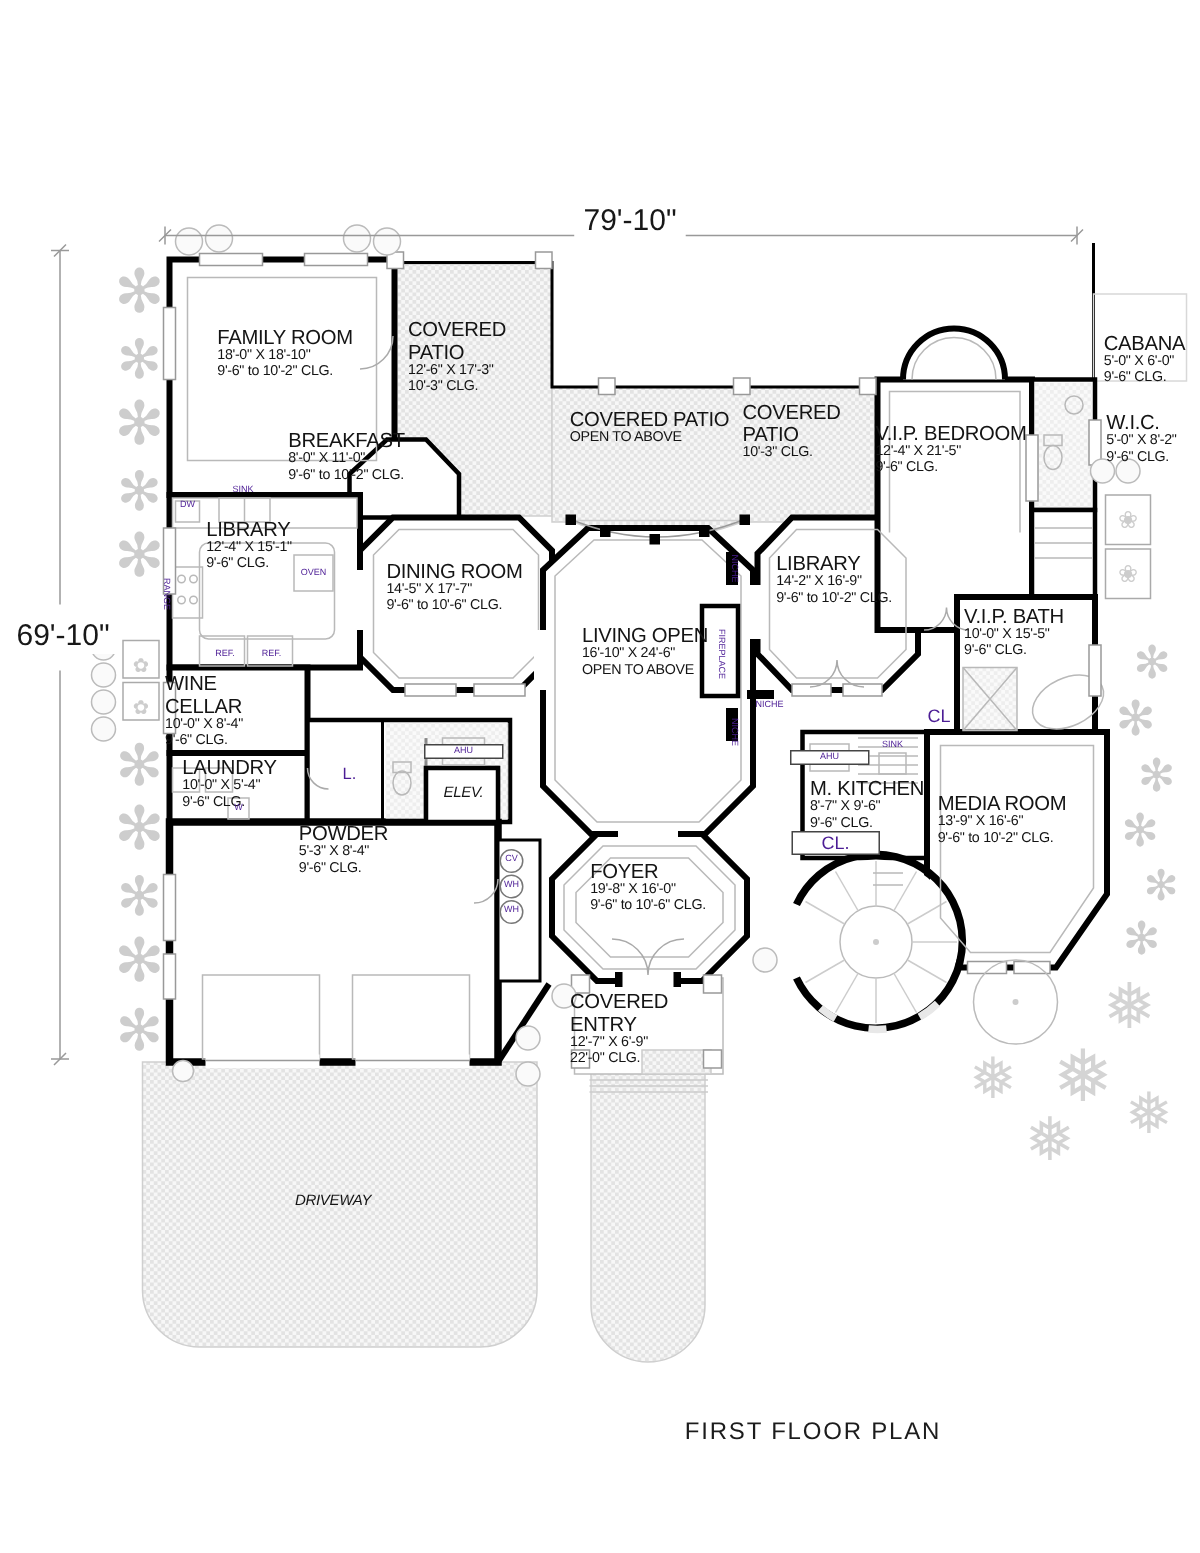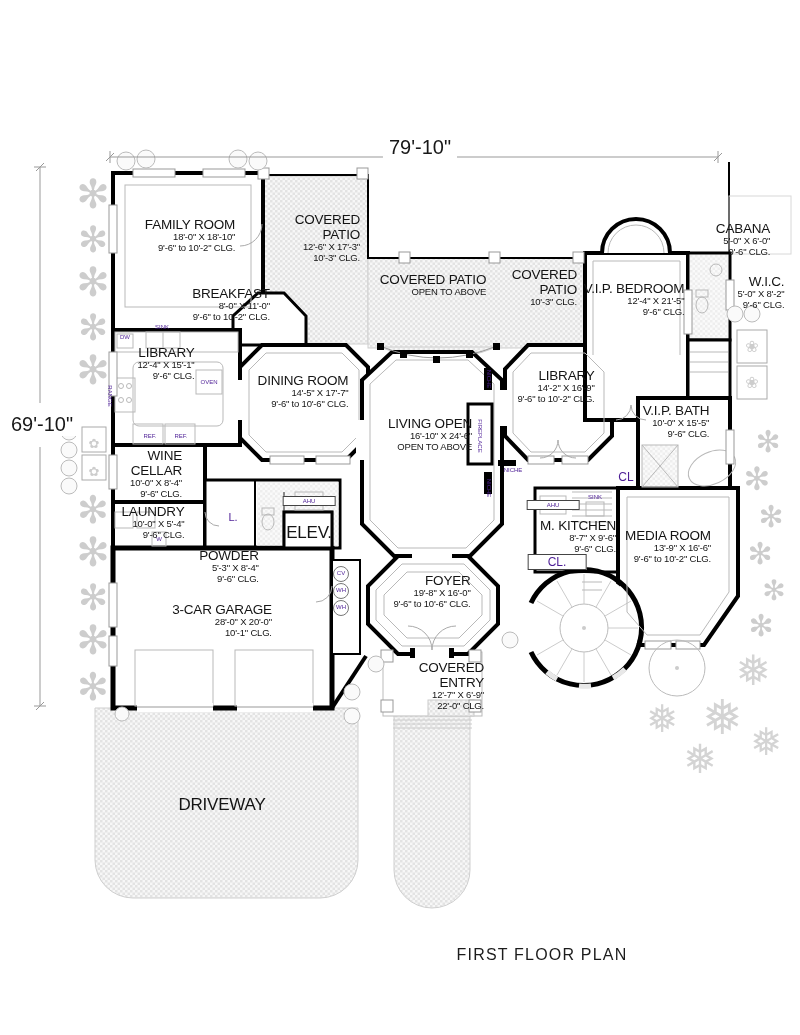--- a/index.html
+++ b/index.html
@@ -1,24 +1,24 @@
 <!DOCTYPE html>
 <html><head>
 <meta charset="utf-8">
 <style>
   html,body{margin:0;padding:0;background:#fff;}
   .stage{position:relative;width:800px;height:1035px;background:#fff;overflow:hidden;
          font-family:"Liberation Sans",sans-serif;margin:0 auto;}
   .stage svg{position:absolute;left:0;top:0;z-index:1;}
-  .rl{position:absolute;transform:translateX(-50%);text-align:right;color:#141414;
+  .rl{position:absolute;transform:translateX(-50%);text-align:left;color:#141414;
       line-height:1.12;z-index:3;white-space:nowrap;}
   .rl .nm{font-size:13.5px;letter-spacing:-0.2px;}
   .rl .dm{font-size:9.5px;letter-spacing:-0.2px;}
   .rl.wrap .nm{white-space:normal;display:block;margin:0 auto;}
-  .rl.sm .nm{font-size:17px;}
+  .rl.sm .nm{font-size:10px;font-style:italic;}
   .fx{position:absolute;transform:translate(-50%,-50%);font-size:6px;color:#4c1d95;z-index:3;
       white-space:nowrap;line-height:1;}
   .fx.v{writing-mode:vertical-rl;}
   .fx.box{border:1px solid #444;background:#fff;padding:1px 19px;}
   .fx.big{font-size:11px;}
   .fx.med{font-size:12px;}
   .fx.circ{width:14px;height:14px;border:1px solid #777;border-radius:50%;background:#fff;
            line-height:13px;text-align:center;padding:0;}
   .dim{position:absolute;font-size:20px;color:#181818;z-index:3;transform:translateX(-50%);
        background:#fff;padding:0 6px;}
@@ -324,21 +324,21 @@
 </div>
 <div class="rl wrap" style="left:536px;top:267px">
   <div class="nm" style="width:82px">COVERED PATIO</div>
   <div class="dm">10'-3" CLG.</div>
 </div>
 <div class="rl" style="left:634px;top:281px">
   <div class="nm">V.I.P. BEDROOM</div>
   <div class="dm">12'-4" X 21'-5"</div>
   <div class="dm">9'-6" CLG.</div>
 </div>
-<div class="rl" style="left:743px;top:221px">
+<div class="rl" style="left:763px;top:221px">
   <div class="nm">CABANA</div>
   <div class="dm">5'-0" X 6'-0"</div>
   <div class="dm">9'-6" CLG.</div>
 </div>
 <div class="rl" style="left:761px;top:274px">
   <div class="nm">W.I.C.</div>
   <div class="dm">5'-0" X 8'-2"</div>
   <div class="dm">9'-6" CLG.</div>
 </div>
 <div class="rl" style="left:166px;top:345px">
@@ -391,25 +391,20 @@
 </div>
 <div class="rl" style="left:668px;top:528px">
   <div class="nm">MEDIA ROOM</div>
   <div class="dm">13'-9" X 16'-6"</div>
   <div class="dm">9'-6" to 10'-2" CLG.</div>
 </div>
 <div class="rl" style="left:432px;top:573px">
   <div class="nm">FOYER</div>
   <div class="dm">19'-8" X 16'-0"</div>
   <div class="dm">9'-6" to 10'-6" CLG.</div>
-</div>
-<div class="rl" style="left:222px;top:602px">
-  <div class="nm">3-CAR GARAGE</div>
-  <div class="dm">28'-0" X 20'-0"</div>
-  <div class="dm">10'-1" CLG.</div>
 </div>
 <div class="rl wrap" style="left:432px;top:660px">
   <div class="nm" style="width:104px">COVERED ENTRY</div>
   <div class="dm">12'-7" X 6'-9"</div>
   <div class="dm">22'-0" CLG.</div>
 </div>
 <div class="rl sm" style="left:222px;top:795px">
   <div class="nm">DRIVEWAY</div>
 </div>
 

